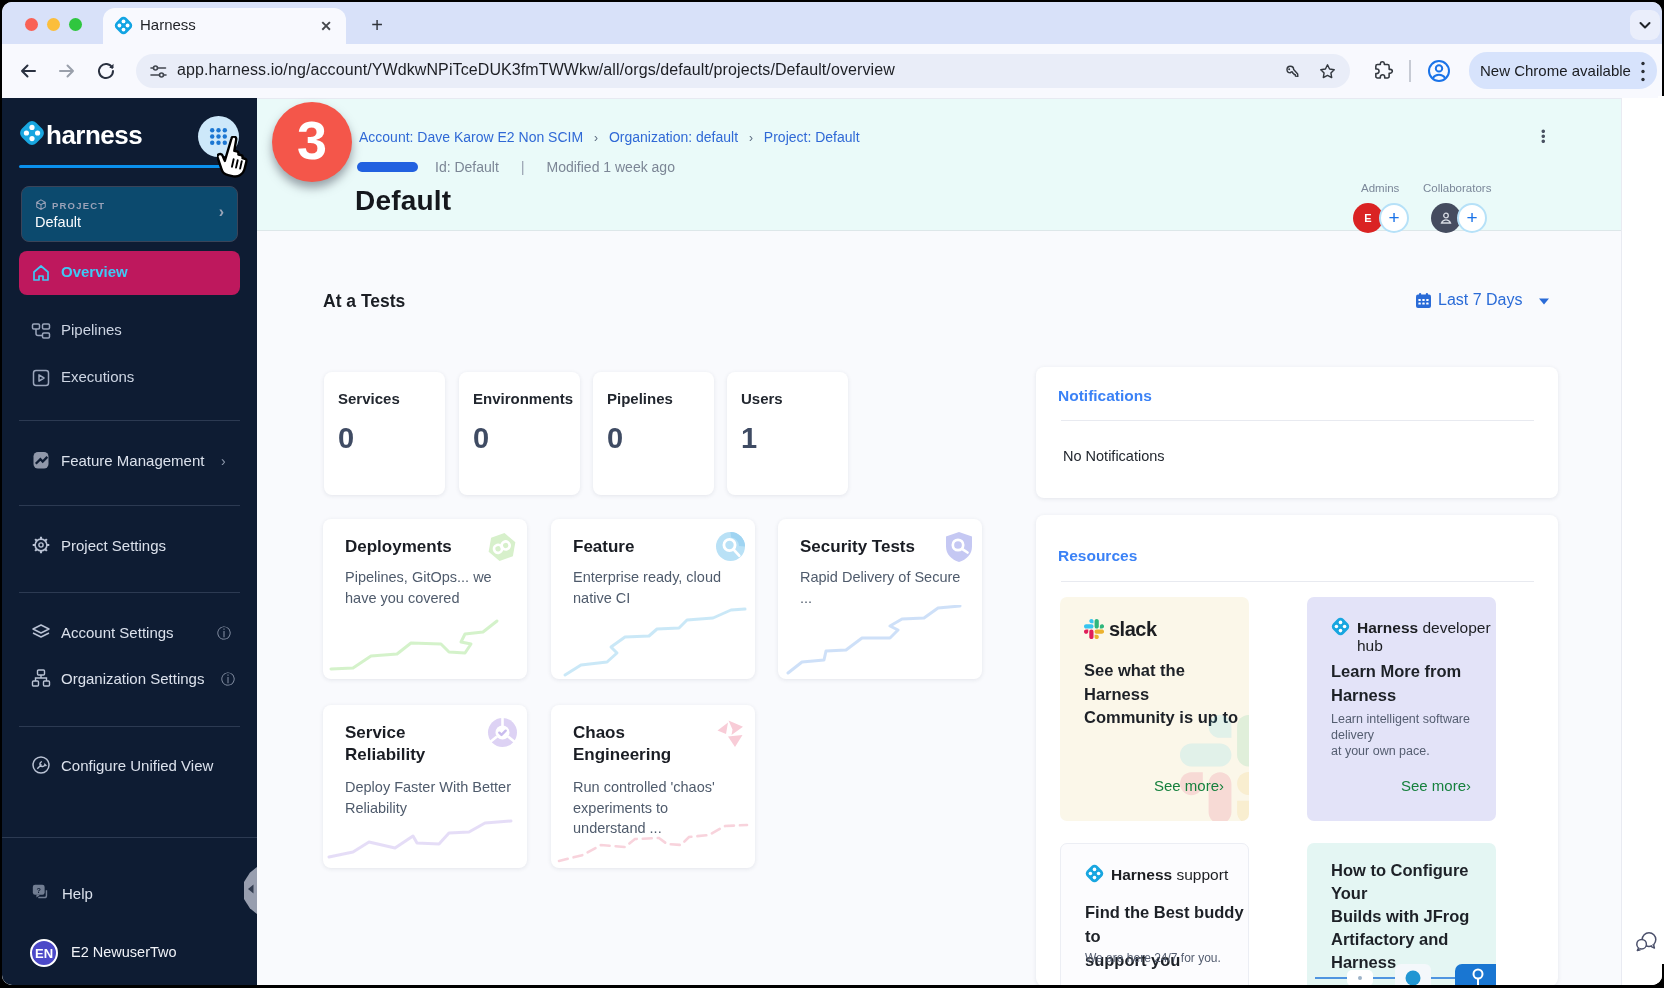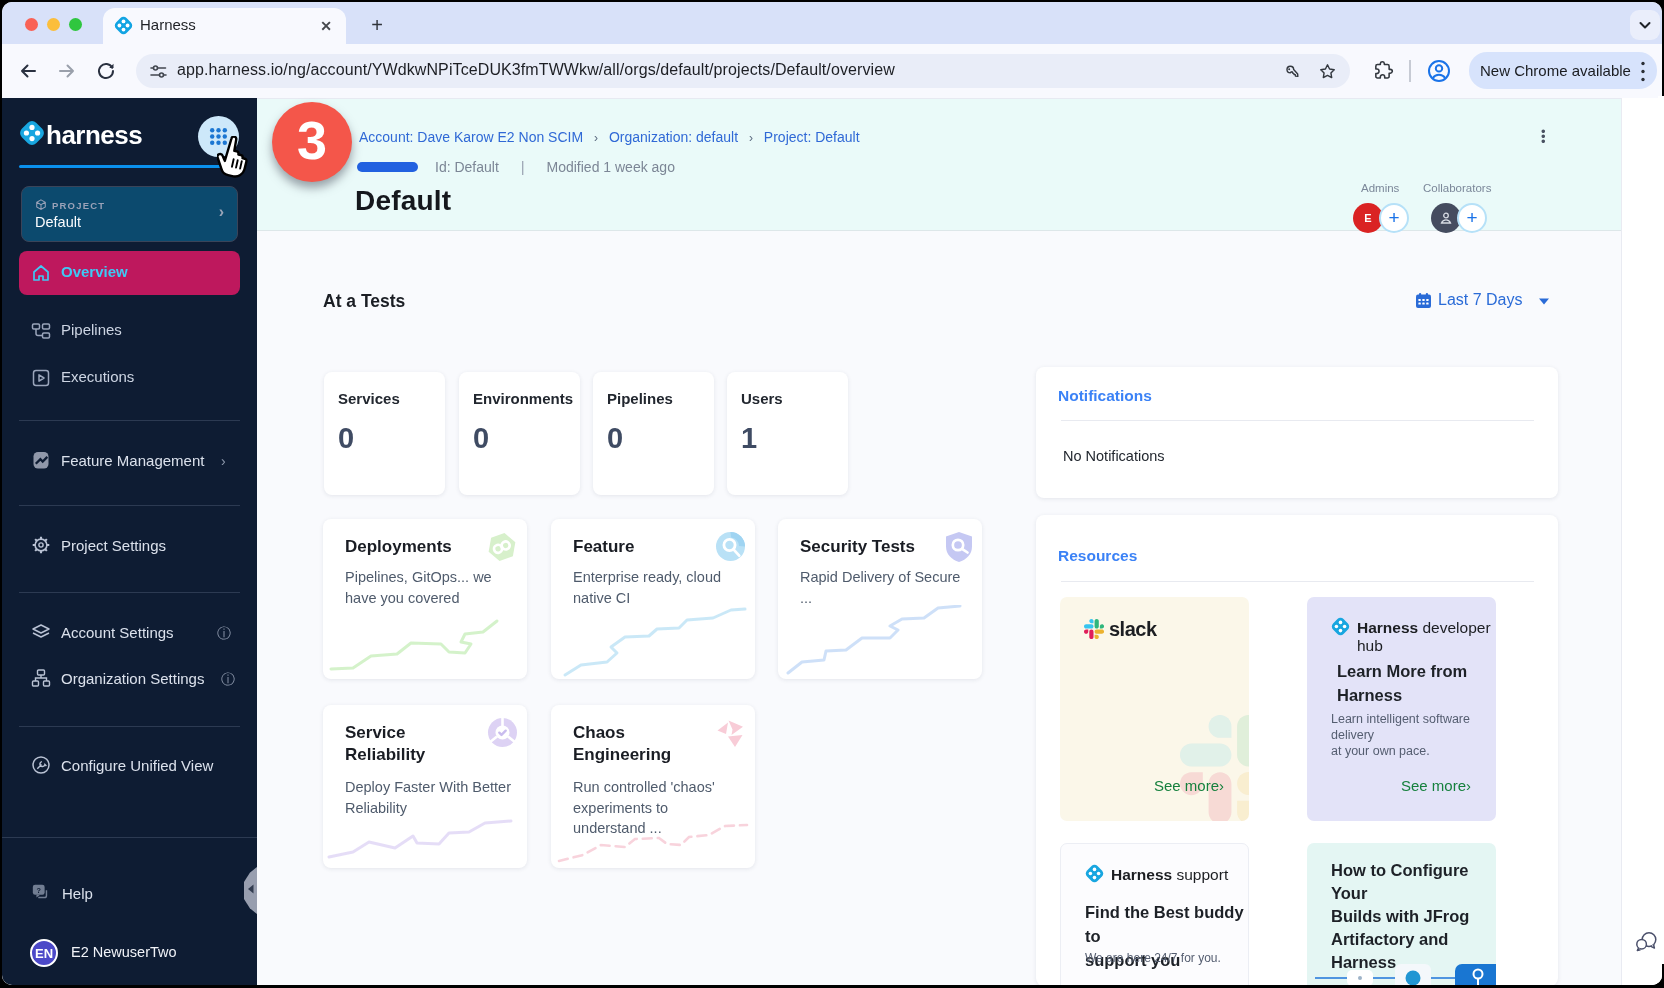--- a/index.html
+++ b/index.html
@@ -417,20 +417,21 @@
                   <path d="M32.3 77.6c0-7.1 5.8-12.9 12.9-12.9s12.9 5.8 12.9 12.9v32.3c0 7.1-5.8 12.9-12.9 12.9s-12.9-5.8-12.9-12.9z" fill="#e01e5a"></path>
                   <path d="M45.2 25.8c-7.1 0-12.9-5.8-12.9-12.9S38.1 0 45.2 0s12.9 5.8 12.9 12.9v12.9z" fill="#36c5f0"></path>
                   <path d="M45.2 32.3c7.1 0 12.9 5.8 12.9 12.9s-5.8 12.9-12.9 12.9H12.9C5.8 58.1 0 52.3 0 45.2s5.8-12.9 12.9-12.9z" fill="#36c5f0"></path>
                   <path d="M96.8 45.2c0-7.1 5.8-12.9 12.9-12.9s12.9 5.8 12.9 12.9-5.8 12.9-12.9 12.9H96.8z" fill="#2eb67d"></path>
                   <path d="M90.3 45.2c0 7.1-5.8 12.9-12.9 12.9s-12.9-5.8-12.9-12.9V12.9C64.5 5.8 70.3 0 77.4 0s12.9 5.8 12.9 12.9z" fill="#2eb67d"></path>
                   <path d="M77.4 96.8c7.1 0 12.9 5.8 12.9 12.9s-5.8 12.9-12.9 12.9-12.9-5.8-12.9-12.9V96.8z" fill="#ecb22e"></path>
                   <path d="M77.4 90.3c-7.1 0-12.9-5.8-12.9-12.9s5.8-12.9 12.9-12.9h32.3c7.1 0 12.9 5.8 12.9 12.9s-5.8 12.9-12.9 12.9z" fill="#ecb22e"></path>
                 </g>
           </svg>
           <div class="abs" style="left:49px; top:21px; font-size:20px; font-weight:700; color:#1c1e22; letter-spacing:-0.5px;">slack</div>
+          <div class="abs" style="left:24px; top:62px; font-size:16.5px; font-weight:700; color:#1d2127; line-height:23.5px;">See what the Harness<br>Community is up to</div>
           <svg class="abs" style="left:120px; top:118px;" width="108" height="147" viewBox="0 0 122 166" opacity="0.13">
                 <g>
                   <path d="M25.8 77.6c0 7.1-5.8 12.9-12.9 12.9S0 84.7 0 77.6s5.8-12.9 12.9-12.9h12.9z" fill="#e01e5a"></path>
                   <path d="M32.3 77.6c0-7.1 5.8-12.9 12.9-12.9s12.9 5.8 12.9 12.9v32.3c0 7.1-5.8 12.9-12.9 12.9s-12.9-5.8-12.9-12.9z" fill="#e01e5a"></path>
                   <path d="M45.2 25.8c-7.1 0-12.9-5.8-12.9-12.9S38.1 0 45.2 0s12.9 5.8 12.9 12.9v12.9z" fill="#36c5f0"></path>
                   <path d="M45.2 32.3c7.1 0 12.9 5.8 12.9 12.9s-5.8 12.9-12.9 12.9H12.9C5.8 58.1 0 52.3 0 45.2s5.8-12.9 12.9-12.9z" fill="#36c5f0"></path>
                   <path d="M96.8 45.2c0-7.1 5.8-12.9 12.9-12.9s12.9 5.8 12.9 12.9-5.8 12.9-12.9 12.9H96.8z" fill="#2eb67d"></path>
                   <path d="M90.3 45.2c0 7.1-5.8 12.9-12.9 12.9s-12.9-5.8-12.9-12.9V12.9C64.5 5.8 70.3 0 77.4 0s12.9 5.8 12.9 12.9z" fill="#2eb67d"></path>
                   <path d="M77.4 96.8c7.1 0 12.9 5.8 12.9 12.9s-5.8 12.9-12.9 12.9-12.9-5.8-12.9-12.9V96.8z" fill="#ecb22e"></path>
                   <path d="M77.4 90.3c-7.1 0-12.9-5.8-12.9-12.9s5.8-12.9 12.9-12.9h32.3c7.1 0 12.9 5.8 12.9 12.9s-5.8 12.9-12.9 12.9z" fill="#ecb22e"></path>
@@ -440,21 +441,21 @@
         </div>
         <div class="rescard" style="left:271px; top:82px; background:#e3e3f8;">
           <svg class="abs" style="left:24px; top:20px;" width="19" height="19" viewBox="0 0 20 20">
                 <rect x="2.2" y="2.2" width="15.6" height="15.6" rx="4.5" fill="#18a6e0" transform="rotate(45 10 10)"></rect>
                 <circle cx="10" cy="5.7" r="1.9" fill="#fff"></circle>
                 <circle cx="10" cy="14.3" r="1.9" fill="#fff"></circle>
                 <circle cx="5.7" cy="10" r="1.9" fill="#fff"></circle>
                 <circle cx="14.3" cy="10" r="1.9" fill="#fff"></circle>
               </svg>
           <div class="abs" style="left:50px; top:22px; font-size:15.5px; color:#1c1e22;"><b>Harness</b> developer hub</div>
-          <div class="abs" style="left:24px; top:62px; font-size:16.5px; font-weight:700; color:#1d2127; line-height:24px;margin-left:6px;">Learn More from<br>Harness</div>
+          <div class="abs" style="left:24px; top:62px; font-size:16.5px; font-weight:700; color:#1d2127; line-height:24px;">Learn More from<br>Harness</div>
           <div class="abs" style="left:24px; top:114px; font-size:12.5px; color:#545d70; line-height:16px;">Learn intelligent software delivery<br>at your own pace.</div>
           <div class="seemore">See more›</div>
         </div>
         <div class="rescard" style="left:24px; top:328px; background:#fcfcfe; border:1px solid #eceef4;">
           <svg class="abs" style="left:24px; top:20px;" width="19" height="19" viewBox="0 0 20 20">
                 <rect x="2.2" y="2.2" width="15.6" height="15.6" rx="4.5" fill="#18a6e0" transform="rotate(45 10 10)"></rect>
                 <circle cx="10" cy="5.7" r="1.9" fill="#fff"></circle>
                 <circle cx="10" cy="14.3" r="1.9" fill="#fff"></circle>
                 <circle cx="5.7" cy="10" r="1.9" fill="#fff"></circle>
                 <circle cx="14.3" cy="10" r="1.9" fill="#fff"></circle>

